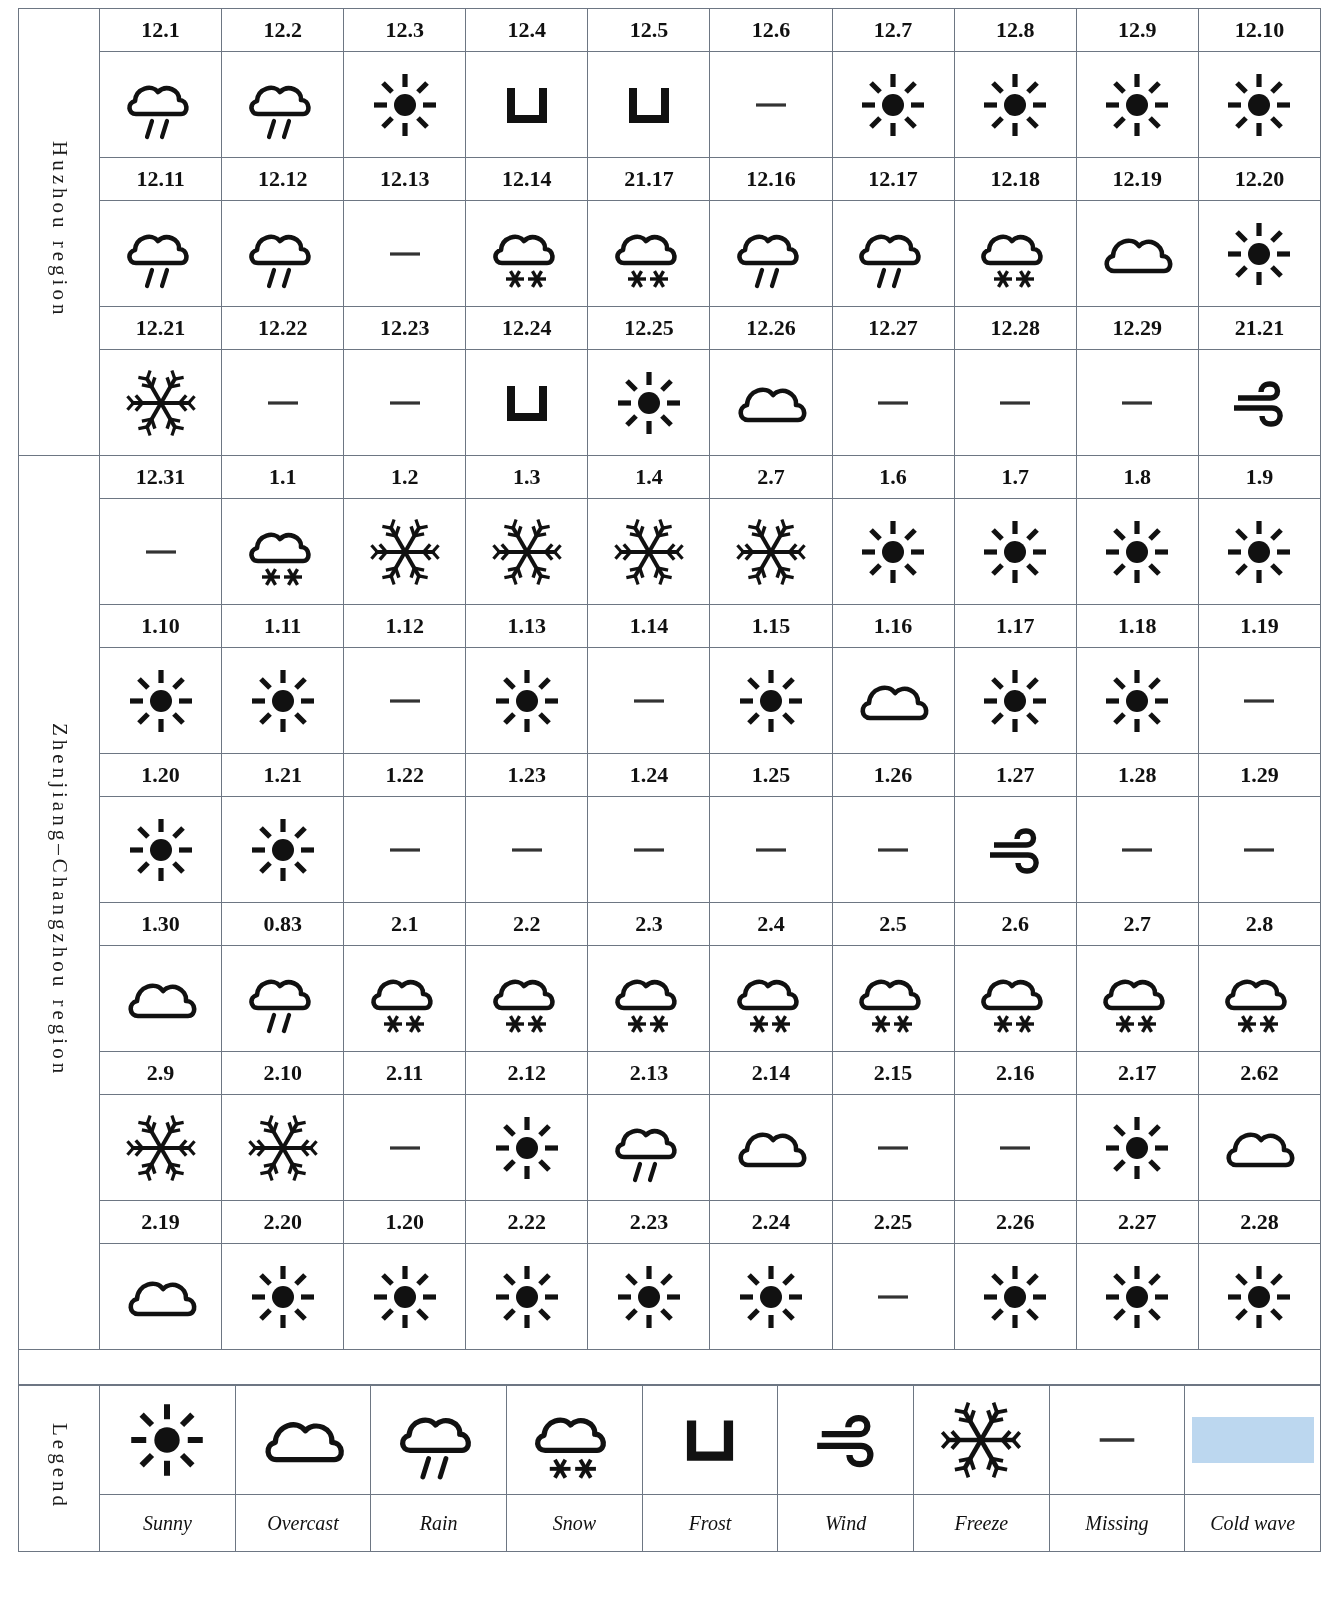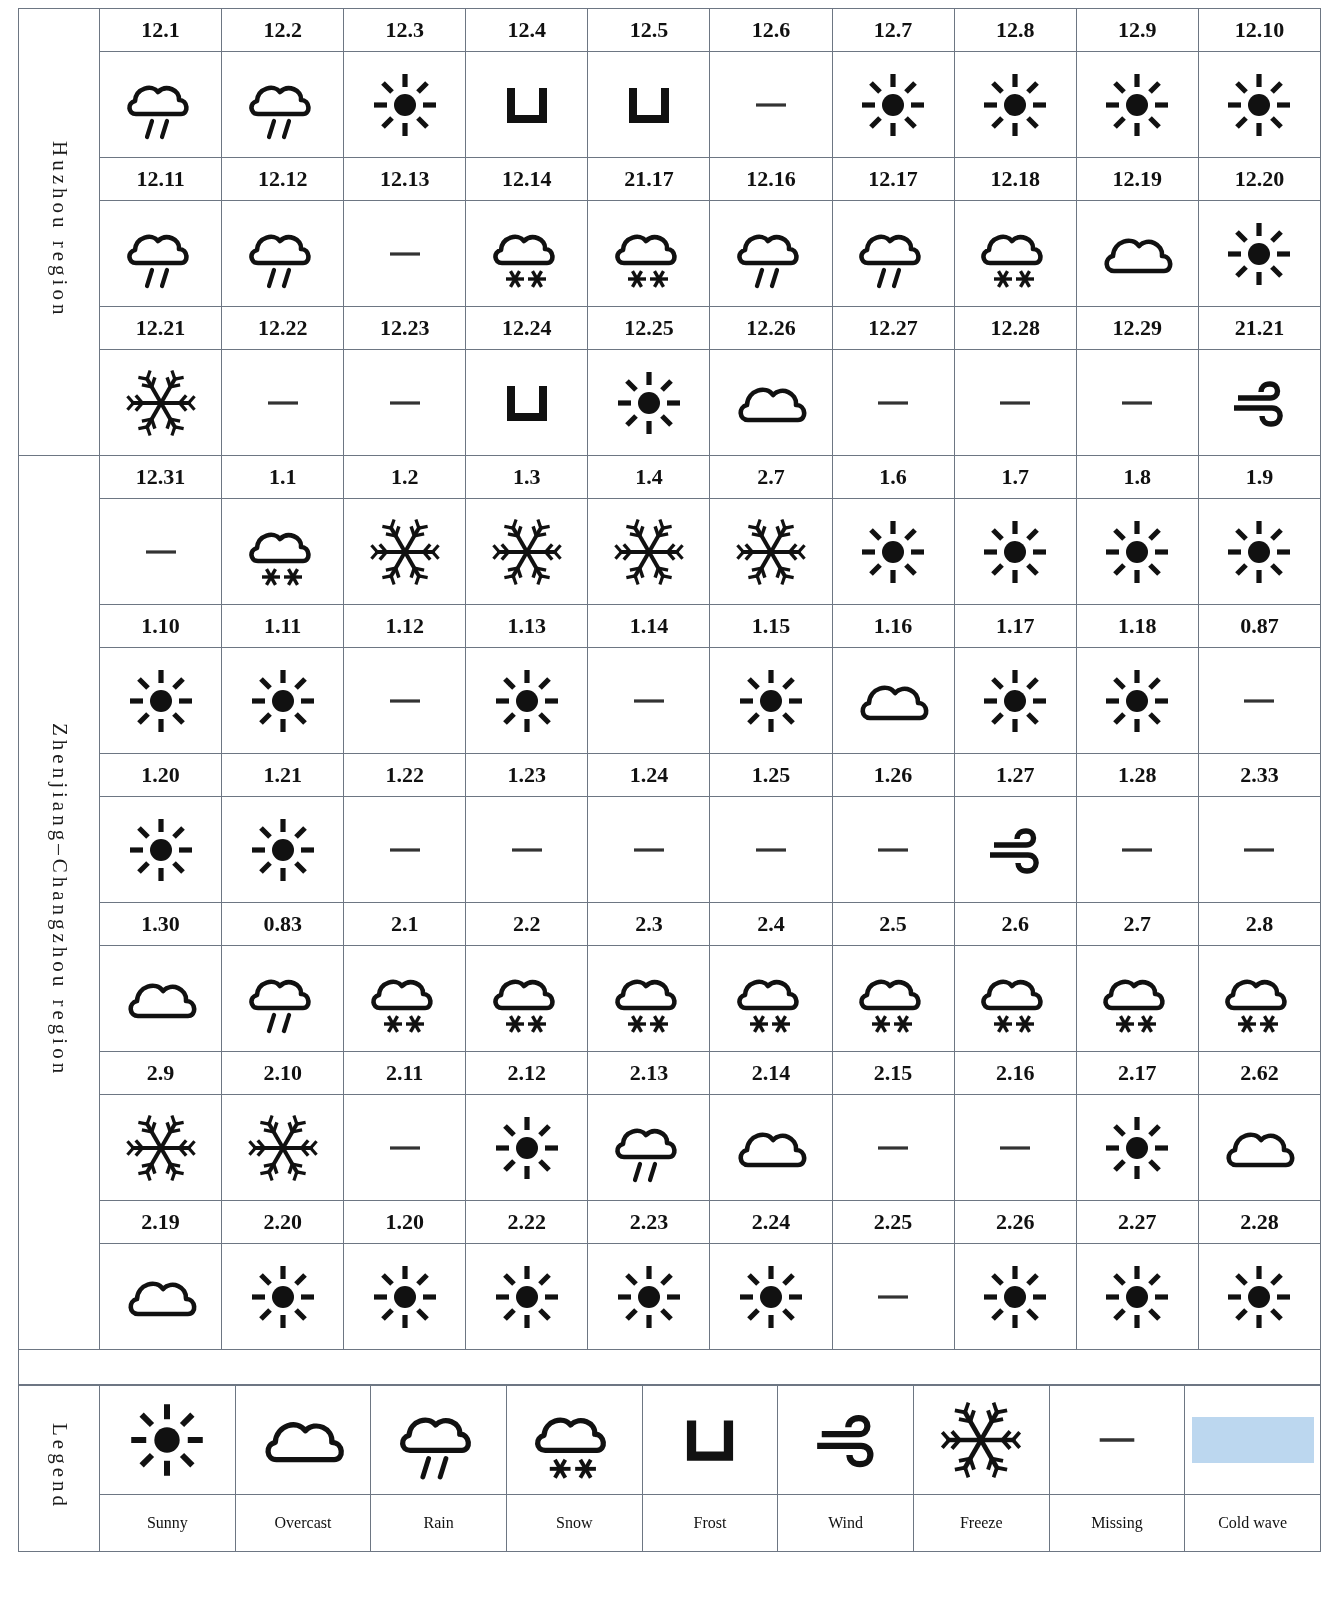--- a/index.html
+++ b/index.html
@@ -91,24 +91,25 @@
     background:#fff;
   }
   td.legendlabel{
     width:80px;
     border-left:1px solid #3f4650;
     border-right:1px solid #3f4650;
   }
   td.legicon{height:108px;border:none;}
   td.legtext{
     height:56px;
-    font-size:16px;
+    font-size:20px;
     line-height:56px;
     border:none;
     white-space:nowrap;
+    font-style:italic;
   }
   .spacerrow td{height:34px;border-left:1px solid #3f4650;border-right:1px solid #3f4650;border-top:1px solid #6d7683;border-bottom:1px solid #6d7683;}
   .coldswatch{
     width:122px;height:46px;
     background:#bcd7ef;
     display:inline-block;
   }
   .outerwrap{
     border-top:1px solid #3f4650;
     border-bottom:1px solid #3f4650;
@@ -716,21 +717,21 @@
         <tr>
           <td class="date">1.10</td>
           <td class="date">1.11</td>
           <td class="date">1.12</td>
           <td class="date">1.13</td>
           <td class="date">1.14</td>
           <td class="date">1.15</td>
           <td class="date">1.16</td>
           <td class="date">1.17</td>
           <td class="date">1.18</td>
-          <td class="date">0.87</td>
+          <td class="date">1.19</td>
         </tr>
         <tr>
           <td class="icon">
             <div class="ic">
               <svg width="78" height="78" viewBox="0 0 78 78" fill="none">
                 <circle cx="39" cy="39" r="11" fill="#111"></circle>
                 <line x1="39" y1="8" x2="39" y2="21" stroke="#111" stroke-width="5.2" stroke-linecap="butt"></line>
                 <line x1="39" y1="57" x2="39" y2="70" stroke="#111" stroke-width="5.2" stroke-linecap="butt"></line>
                 <line x1="8" y1="39" x2="21" y2="39" stroke="#111" stroke-width="5.2" stroke-linecap="butt"></line>
                 <line x1="57" y1="39" x2="70" y2="39" stroke="#111" stroke-width="5.2" stroke-linecap="butt"></line>
@@ -848,21 +849,21 @@
         <tr>
           <td class="date">1.20</td>
           <td class="date">1.21</td>
           <td class="date">1.22</td>
           <td class="date">1.23</td>
           <td class="date">1.24</td>
           <td class="date">1.25</td>
           <td class="date">1.26</td>
           <td class="date">1.27</td>
           <td class="date">1.28</td>
-          <td class="date">2.33</td>
+          <td class="date">1.29</td>
         </tr>
         <tr>
           <td class="icon">
             <div class="ic">
               <svg width="78" height="78" viewBox="0 0 78 78" fill="none">
                 <circle cx="39" cy="39" r="11" fill="#111"></circle>
                 <line x1="39" y1="8" x2="39" y2="21" stroke="#111" stroke-width="5.2" stroke-linecap="butt"></line>
                 <line x1="39" y1="57" x2="39" y2="70" stroke="#111" stroke-width="5.2" stroke-linecap="butt"></line>
                 <line x1="8" y1="39" x2="21" y2="39" stroke="#111" stroke-width="5.2" stroke-linecap="butt"></line>
                 <line x1="57" y1="39" x2="70" y2="39" stroke="#111" stroke-width="5.2" stroke-linecap="butt"></line>

